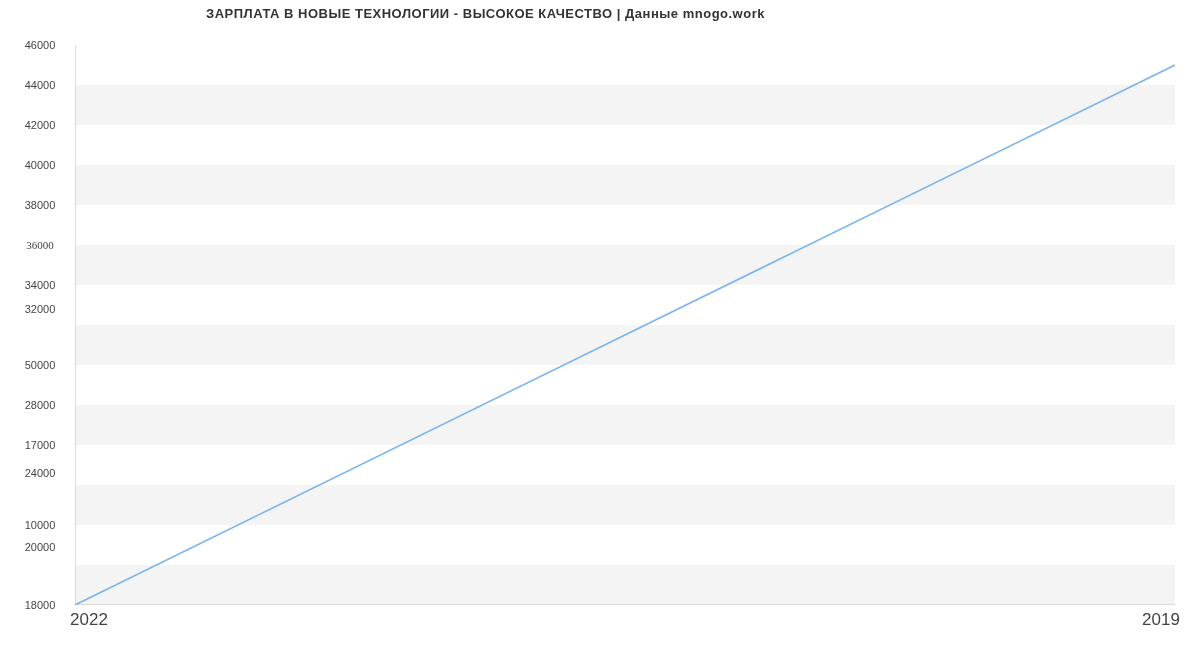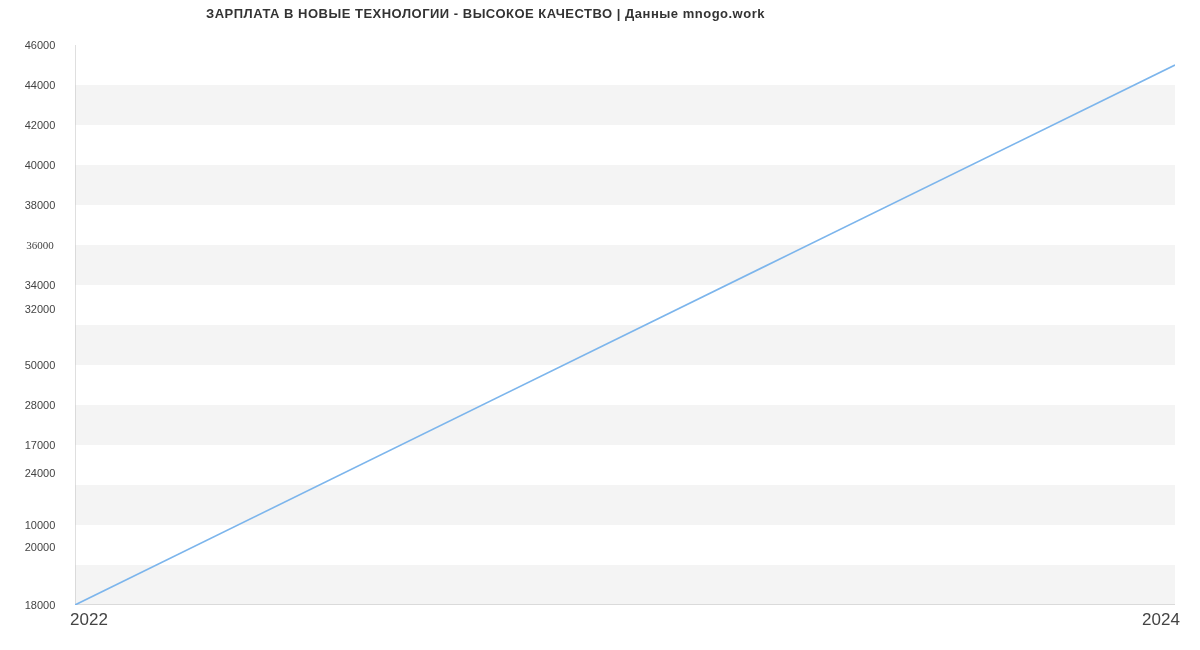--- a/index.html
+++ b/index.html
@@ -101,15 +101,15 @@
       <div class="y-tick-label" style="top: 285px;">34000</div>
       <div class="y-tick-label" style="top: 245px; font-family: Liberation Serif, serif;">36000</div>
       <div class="y-tick-label" style="top: 205px;">38000</div>
       <div class="y-tick-label" style="top: 165px;">40000</div>
       <div class="y-tick-label" style="top: 125px;">42000</div>
       <div class="y-tick-label" style="top: 85px;">44000</div>
       <div class="y-tick-label" style="top: 45px;">46000</div>
     </div>
   <div id="x-ticks">
       <div class="x-tick-label" style="left: 89px;">2022</div>
-      <div class="x-tick-label" style="left: 1161px;">2024</div>
+      <div class="x-tick-label" style="left: 1161px;">2019</div>
     </div>
 </div>
 
 </body></html>

